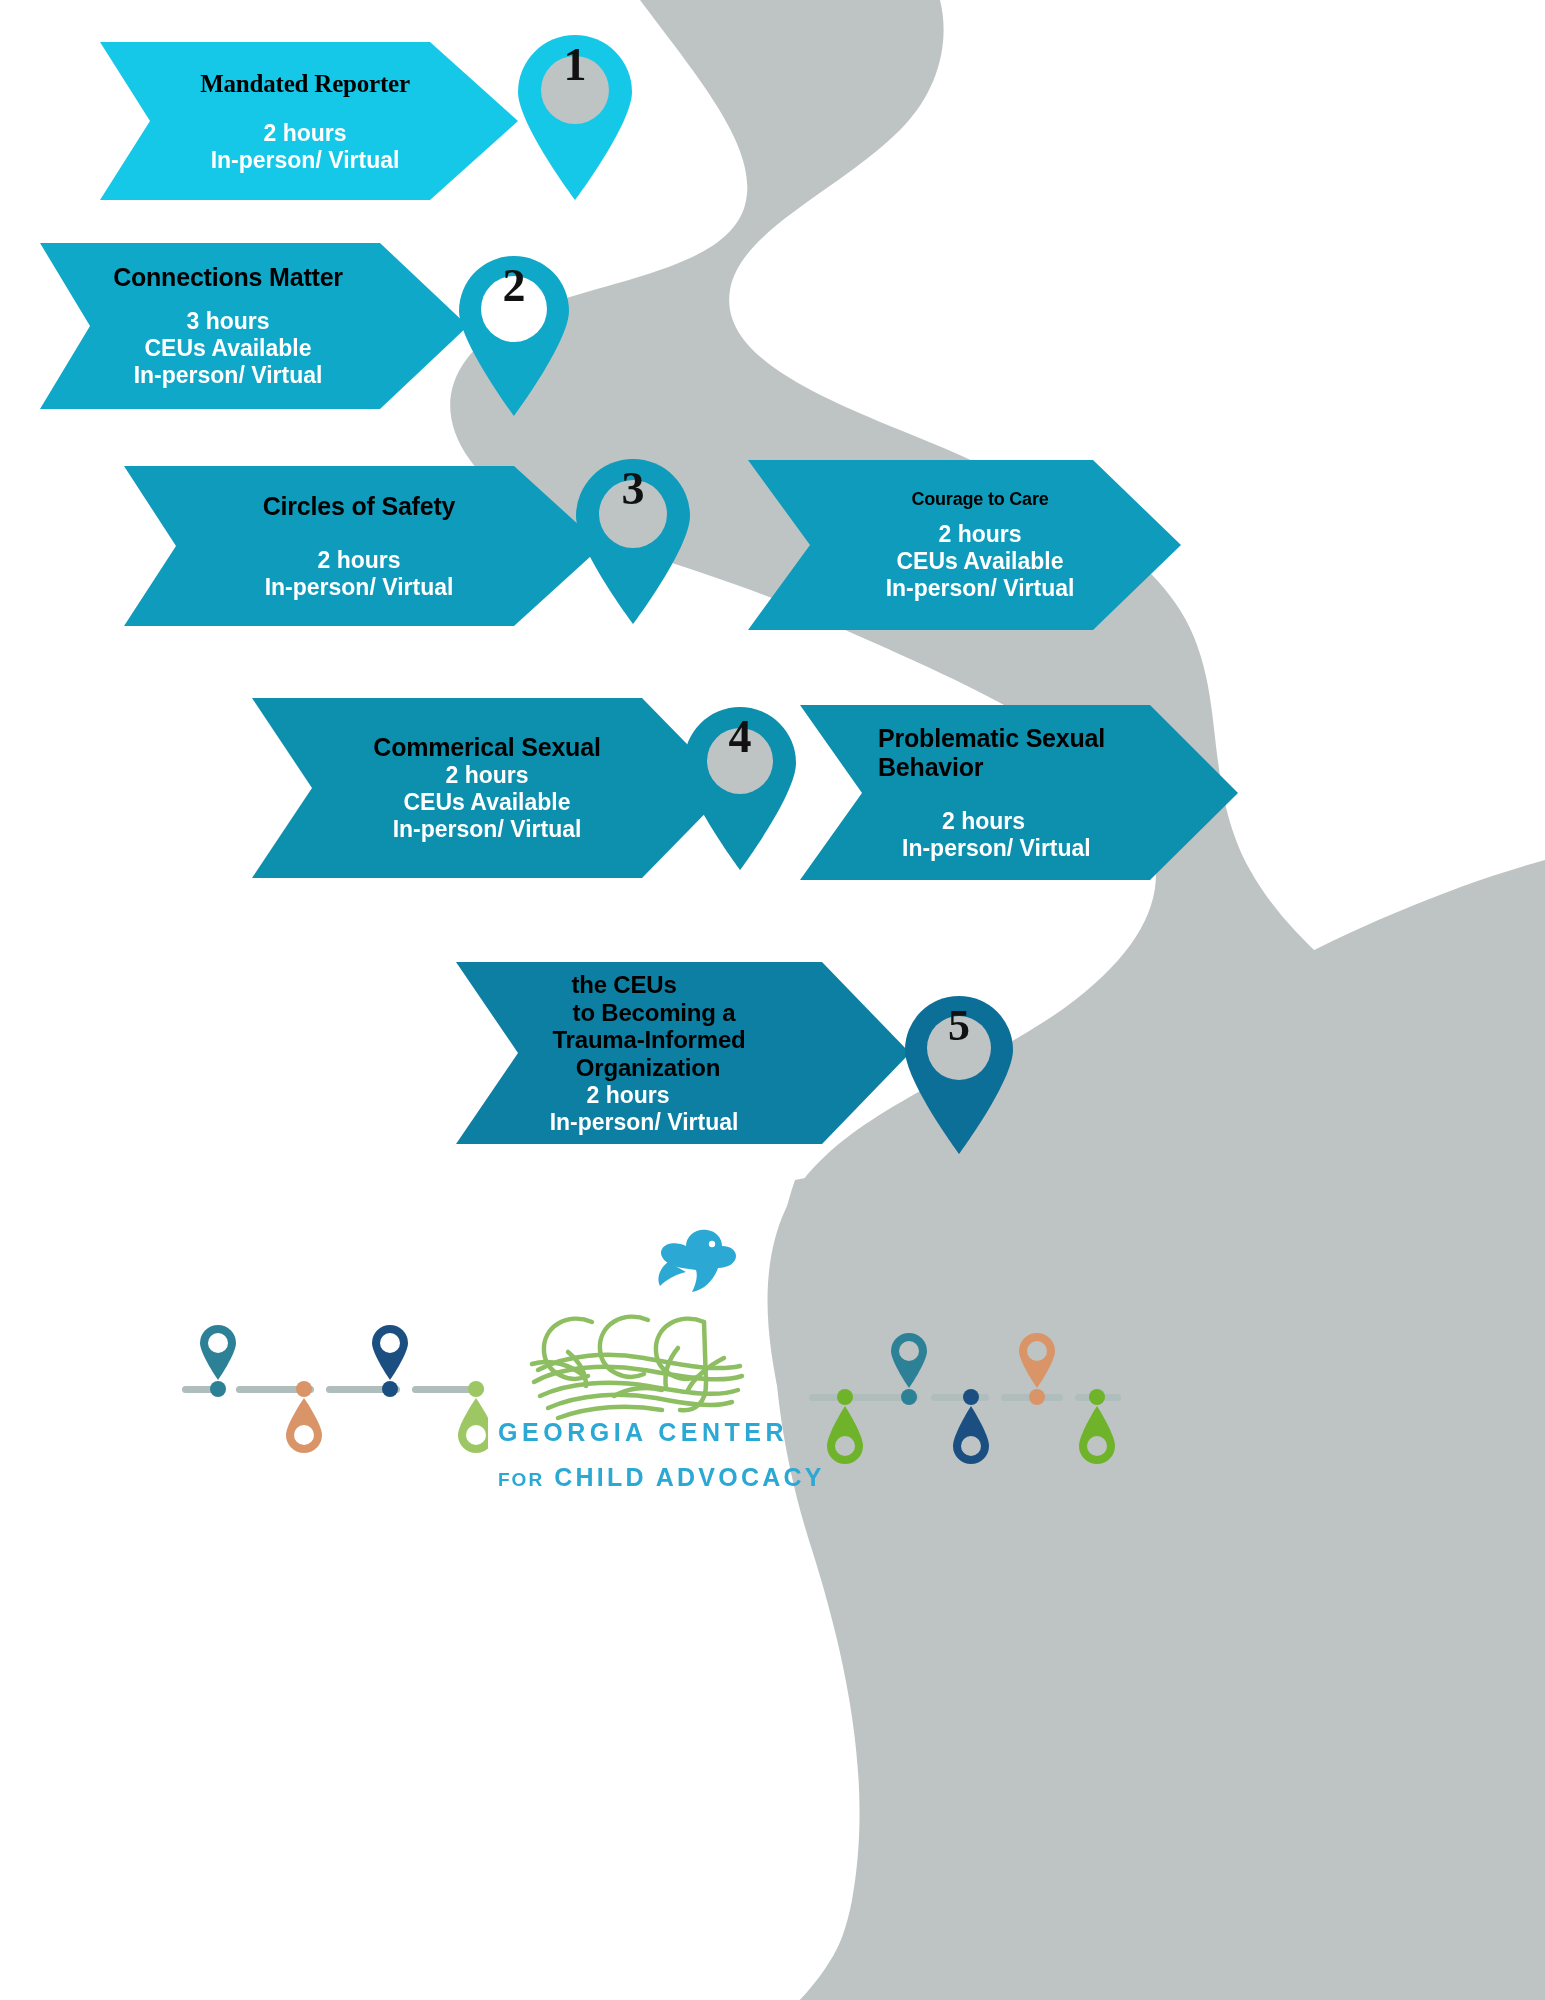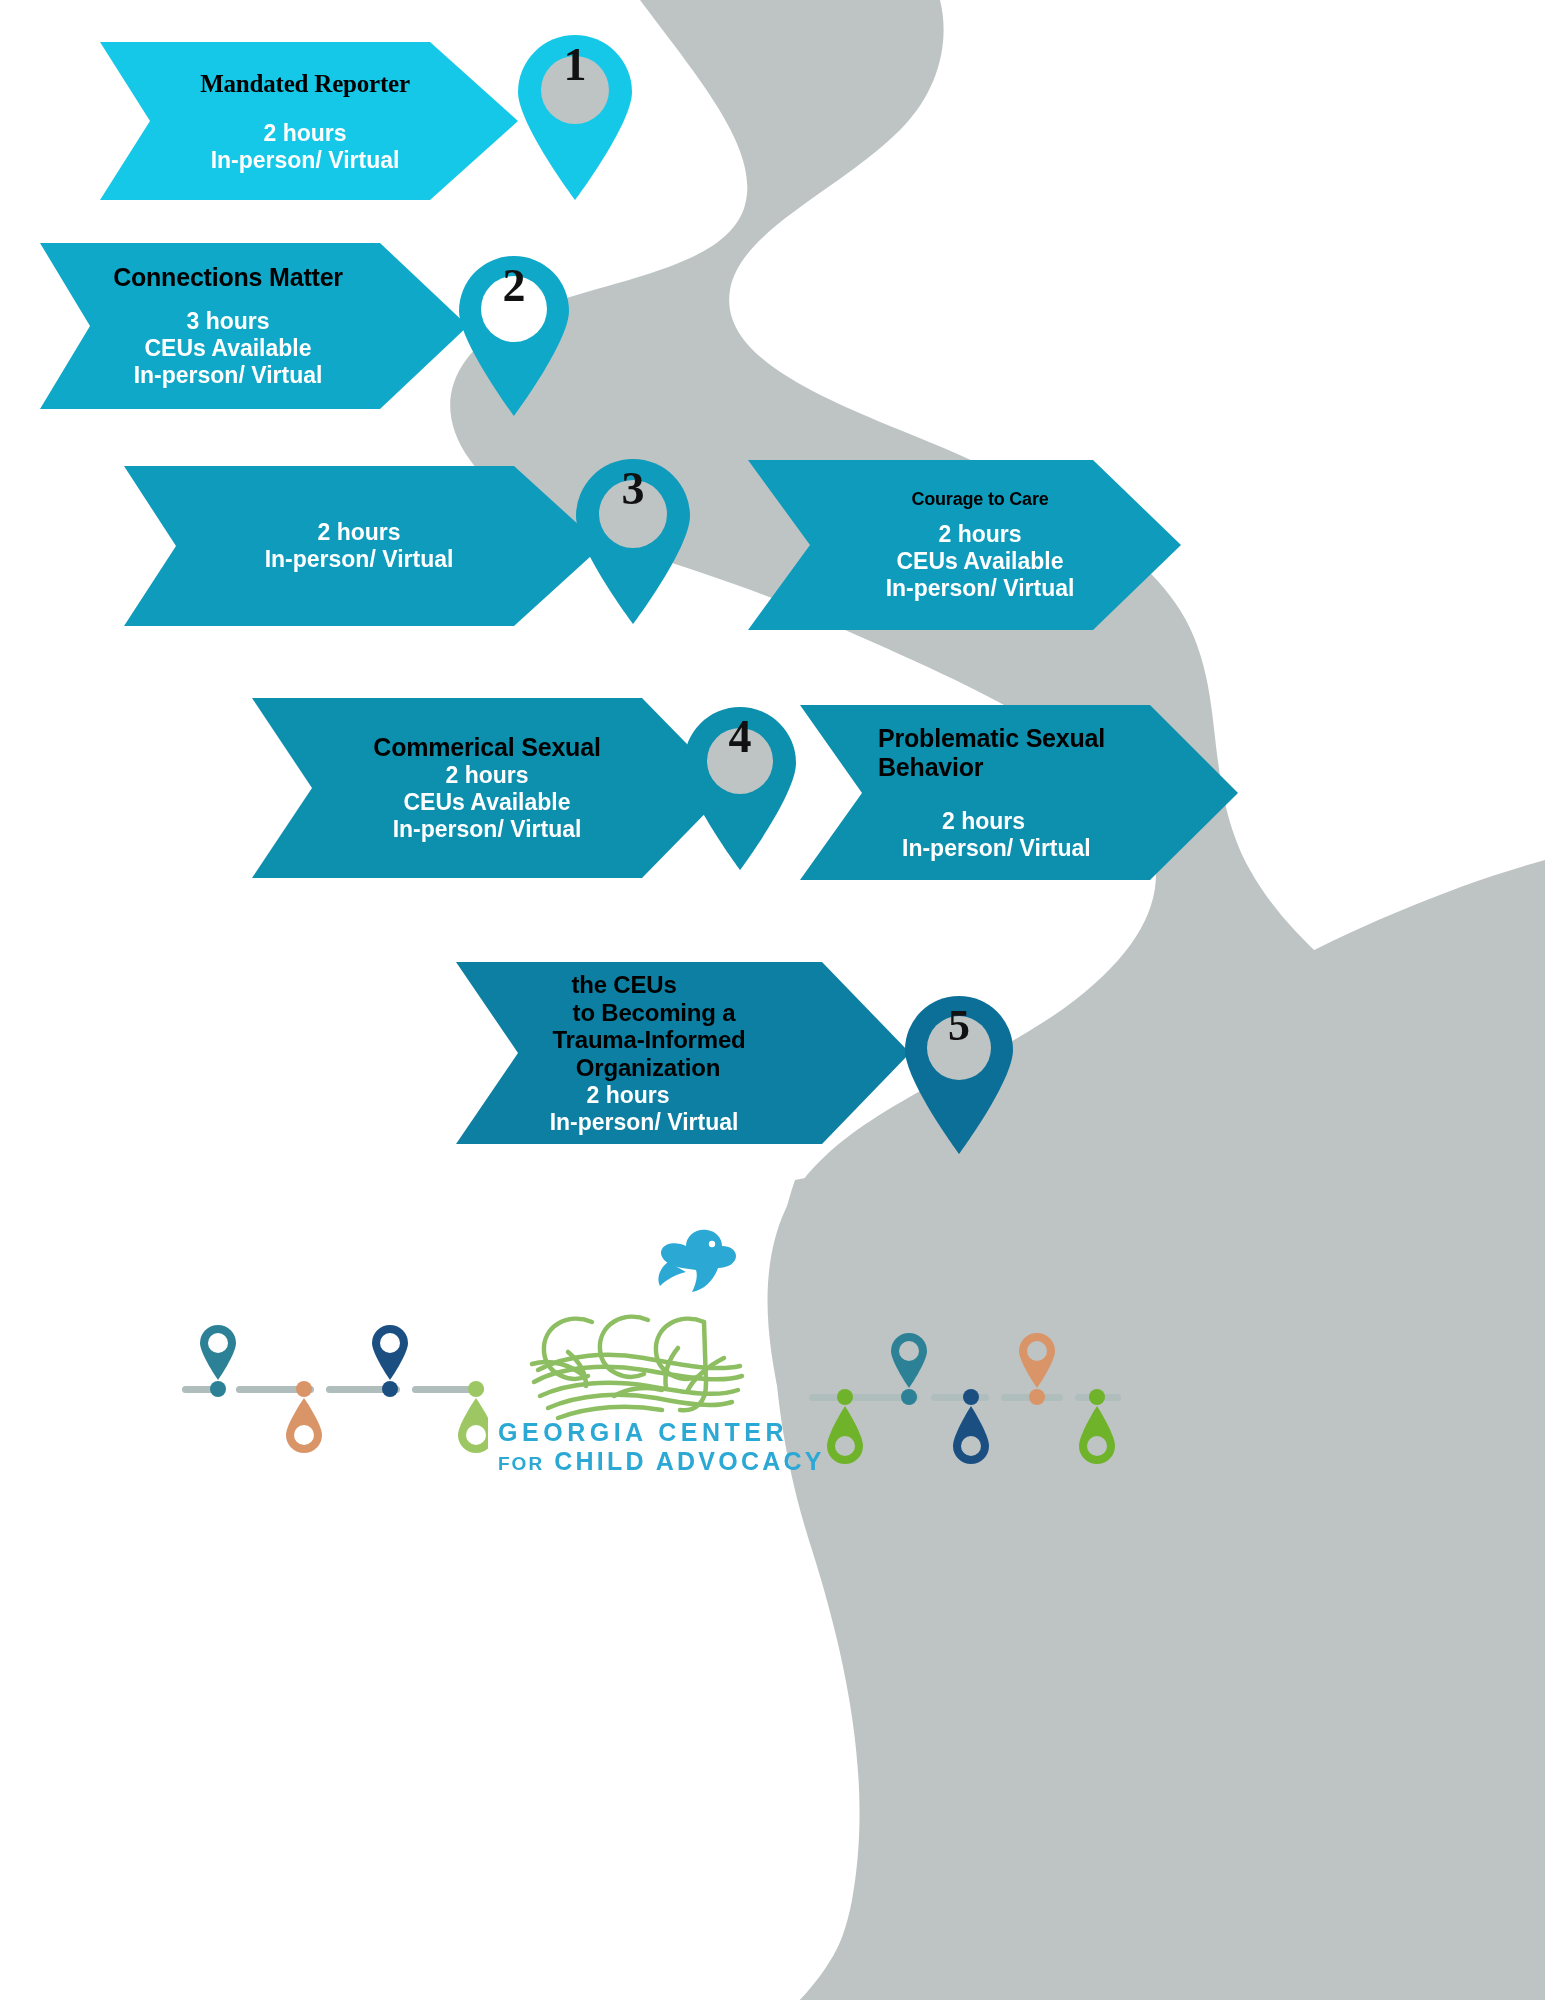--- a/index.html
+++ b/index.html
@@ -117,20 +117,21 @@
   </svg>
   <div class="num" style="left:452px; top:250px; width:124px; height:70px; font-size:46px;">2</div>
 
   <svg style="position:absolute;left:124px;top:466px;" width="390" height="160">
     <polygon points="0,0 390,0 390,160 0,160 52,80" fill="#0E9BBC"></polygon>
   </svg>
   <svg style="position:absolute;left:514px;top:466px;" width="100" height="160">
     <polygon points="0,0 0,160 88,80" fill="#0E9BBC"></polygon>
   </svg>
   <div class="banner" style="left:134px; top:466px; width:450px; height:160px;">
+    <div class="title" style="font-size:25px; margin-bottom:26px;">Circles of Safety</div>
     <div class="meta" style="font-size:23px;">2 hours</div>
     <div class="meta" style="font-size:23px;">In-person/ Virtual</div>
   </div>
 
   <svg class="pin" style="left:568px; top:452px;" width="130" height="176">
     <path d="M65 172 C 65 172, 8 96, 8 64 A 57 57 0 1 1 122 64 C 122 96, 65 172, 65 172 Z" fill="#0E9BBC"></path>
     <circle cx="65" cy="62" r="34" fill="#BEC4C4"></circle>
   </svg>
   <div class="num" style="left:568px; top:452px; width:130px; height:72px; font-size:46px;">3</div>
 
@@ -223,21 +224,21 @@
       <path d="M4 64 C 24 58, 44 66, 56 76"></path>
       <path d="M196 58 C 180 66, 166 78, 160 90"></path>
       <path d="M40 52 C 52 62, 58 74, 58 86"></path>
       <path d="M150 48 C 140 60, 136 74, 138 88"></path>
       <path d="M86 96 C 100 88, 118 86, 134 90"></path>
     </g>
   </svg>
 
   <div class="logo-wrap" style="left:498px; top:1418px; width:290px;">
     <div class="logo-line1">GEORGIA CENTER</div>
-    <div class="logo-line2" style="margin-top:0;">
+    <div class="logo-line2" style="margin-top:16px;">
       <span class="small">FOR</span>
       <span>CHILD ADVOCACY</span>
     </div>
   </div>
 
   <svg style="position:absolute; left:178px; top:1320px;" width="310" height="150">
     <rect x="4" y="66" width="42" height="7" rx="3.5" fill="#AFBDBD"></rect>
     <rect x="58" y="66" width="78" height="7" rx="3.5" fill="#AFBDBD"></rect>
     <rect x="148" y="66" width="74" height="7" rx="3.5" fill="#AFBDBD"></rect>
     <rect x="234" y="66" width="72" height="7" rx="3.5" fill="#AFBDBD"></rect>

